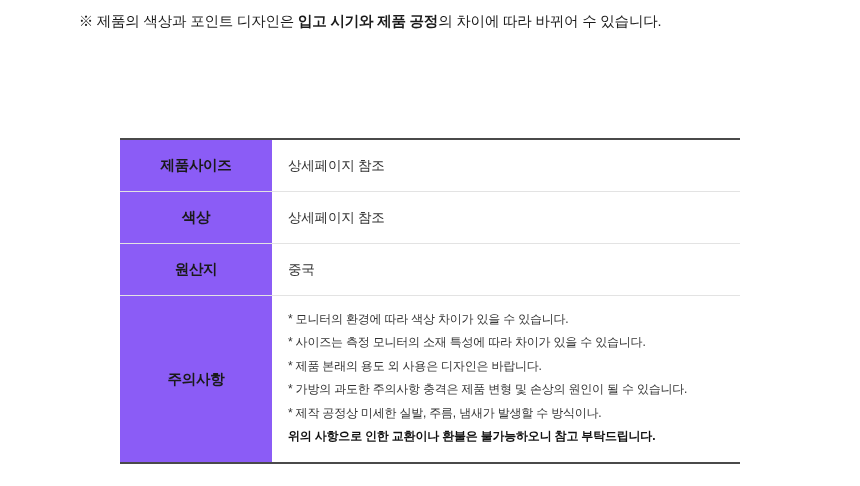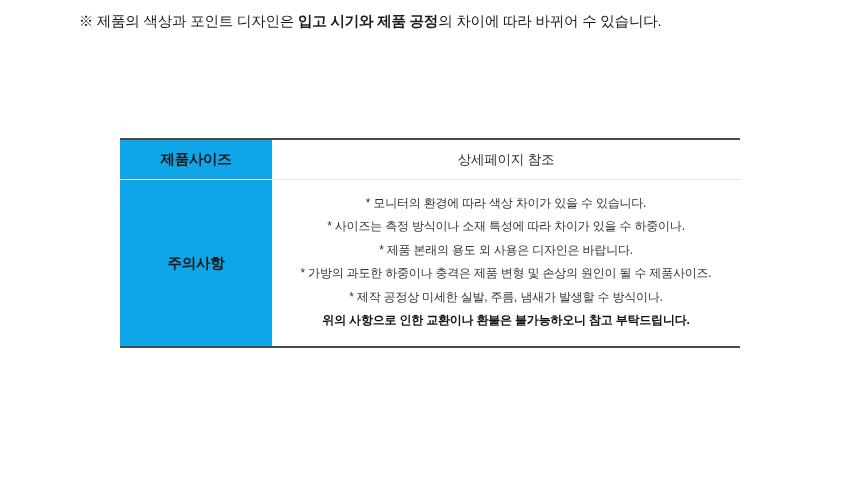--- a/index.html
+++ b/index.html
@@ -44,36 +44,35 @@
     border-bottom: 1px solid #e3e3e3;
   }
   .spec-table tr:first-child {
     border-top: 2px solid #4a4a4a;
   }
   .spec-table tr:last-child {
     border-bottom: 2px solid #4a4a4a;
   }
   .spec-table th {
     width: 140px;
-    background: #0ea5e9;
+    background: #8b5cf6;
     font-size: 14.5px;
     font-weight: bold;
     color: #1a1a1a;
     text-align: center;
-    padding: 10px 6px;
+    padding: 16px 6px;
     vertical-align: middle;
     letter-spacing: -0.3px;
   }
   .spec-table td {
     padding: 10px 16px;
     font-size: 13.5px;
     color: #333333;
     vertical-align: middle;
     letter-spacing: -0.2px;
-    text-align: center;
   }
   .spec-table tr.notes th {
     vertical-align: middle;
   }
   .spec-table tr.notes td {
     padding-top: 12px;
     padding-bottom: 14px;
   }
   .note-line {
     font-size: 12px;
@@ -94,27 +93,35 @@
   <div class="notice">
     <span>※ 제품의 색상과 포인트 디자인은 </span><span class="bold">입고 시기와 제품 공정</span><span>의 차이에 따라 바뀌어 수 있습니다.</span>
   </div>
 
   <table class="spec-table">
     <tbody>
       <tr>
         <th>제품사이즈</th>
         <td>상세페이지 참조</td>
       </tr>
+      <tr>
+        <th>색상</th>
+        <td>상세페이지 참조</td>
+      </tr>
+      <tr>
+        <th>원산지</th>
+        <td>중국</td>
+      </tr>
       <tr class="notes">
         <th>주의사항</th>
         <td>
           <div class="note-line">* 모니터의 환경에 따라 색상 차이가 있을 수 있습니다.</div>
-          <div class="note-line">* 사이즈는 측정 방식이나 소재 특성에 따라 차이가 있을 수 하중이나.</div>
+          <div class="note-line">* 사이즈는 측정 모니터의 소재 특성에 따라 차이가 있을 수 있습니다.</div>
           <div class="note-line">* 제품 본래의 용도 외 사용은 디자인은 바랍니다.</div>
-          <div class="note-line">* 가방의 과도한 하중이나 충격은 제품 변형 및 손상의 원인이 될 수 제품사이즈.</div>
+          <div class="note-line">* 가방의 과도한 주의사항 충격은 제품 변형 및 손상의 원인이 될 수 있습니다.</div>
           <div class="note-line">* 제작 공정상 미세한 실발, 주름, 냄새가 발생할 수 방식이나.</div>
           <div class="note-line strong">위의 사항으로 인한 교환이나 환불은 불가능하오니 참고 부탁드립니다.</div>
         </td>
       </tr>
     </tbody>
   </table>
 
 </div>
 
 </body></html>

